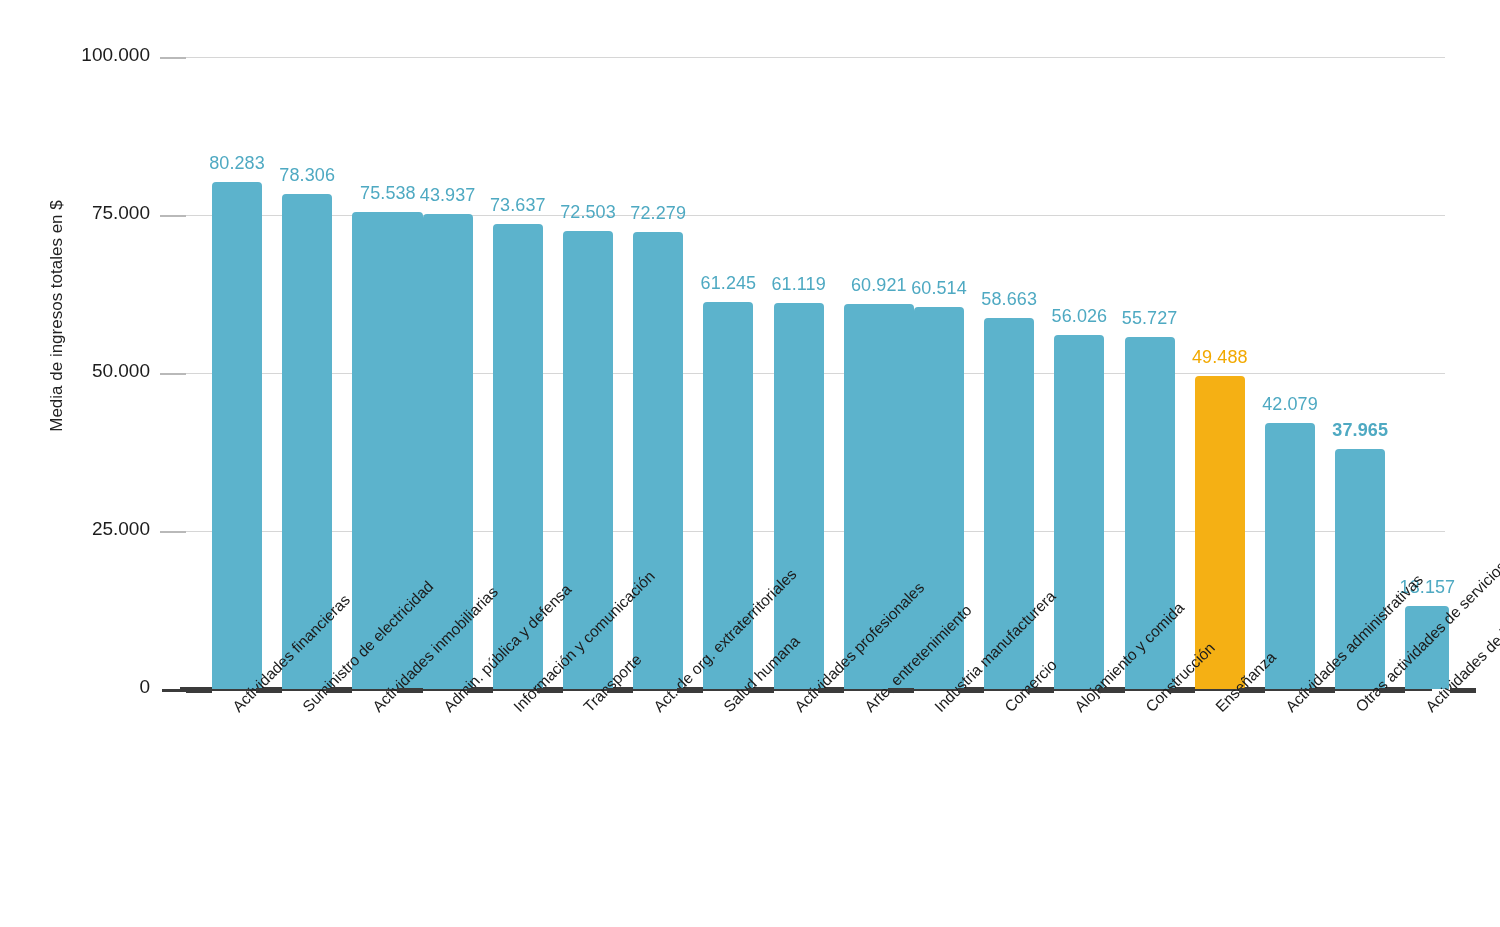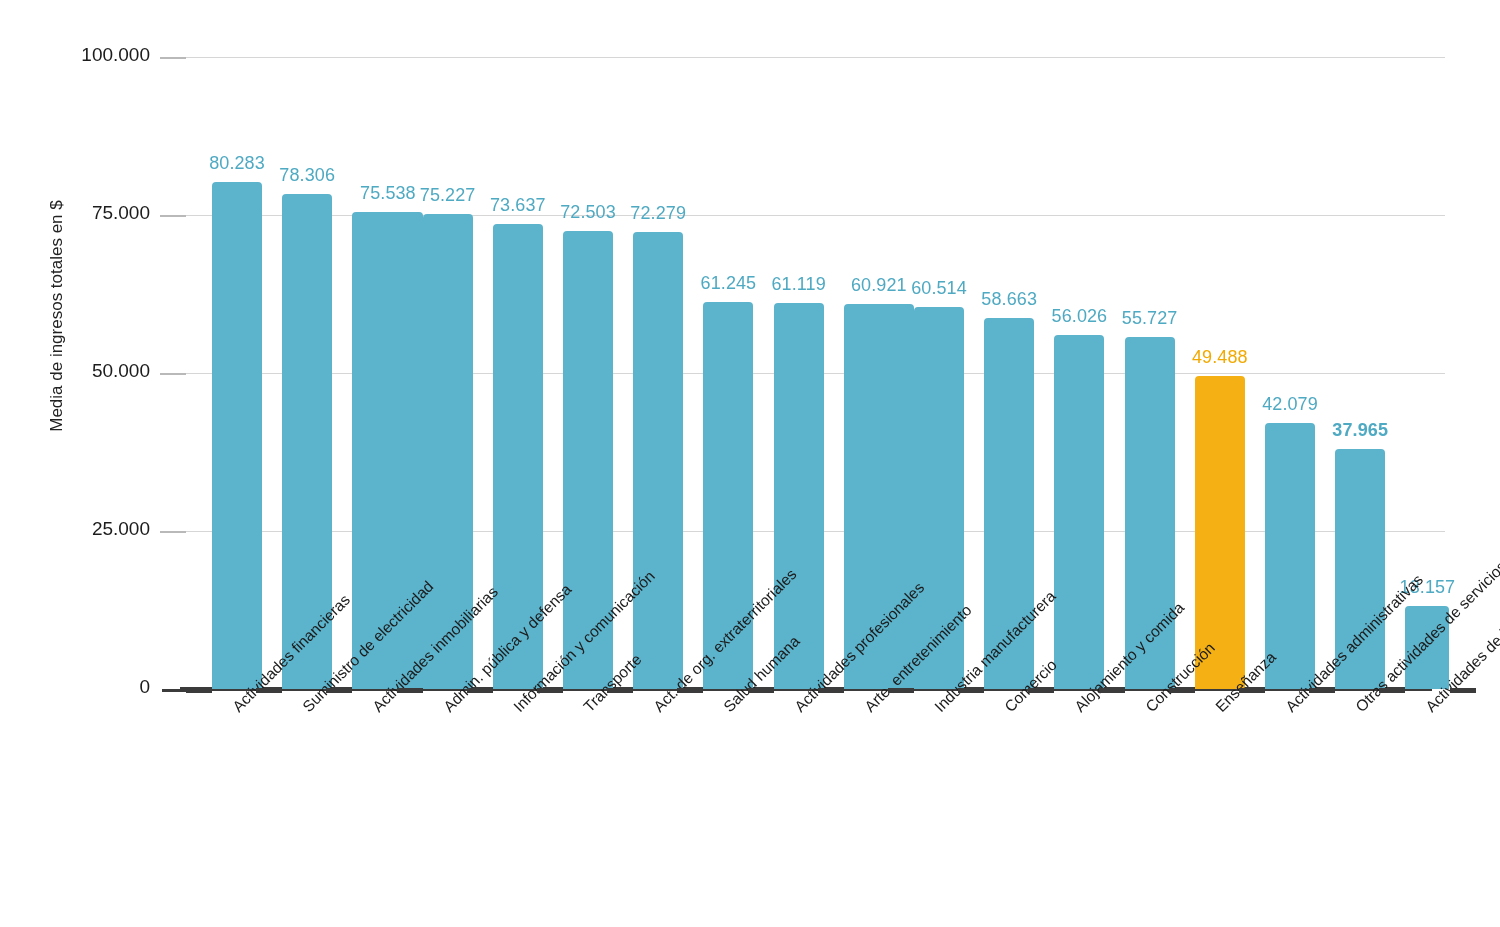--- a/index.html
+++ b/index.html
@@ -160,21 +160,21 @@
       <div class="bar-group" style="left: 282.2px; width: 50px; height: 495px;">
         <div class="bar" style="height: 100%;"></div>
         <div class="bar-value" style="bottom: calc(100% + 8px);">78.306</div>
       </div>
       <div class="bar-group" style="left: 352.4px; width: 71px; height: 477px;">
         <div class="bar" style="height: 100%;"></div>
         <div class="bar-value" style="bottom: calc(100% + 8px);">75.538</div>
       </div>
       <div class="bar-group" style="left: 422.6px; width: 50px; height: 475px;">
         <div class="bar" style="height: 100%;"></div>
-        <div class="bar-value" style="bottom: calc(100% + 8px);">75.227</div>
+        <div class="bar-value" style="bottom: calc(100% + 8px);">43.937</div>
       </div>
       <div class="bar-group" style="left: 492.8px; width: 50px; height: 465px;">
         <div class="bar" style="height: 100%;"></div>
         <div class="bar-value" style="bottom: calc(100% + 8px);">73.637</div>
       </div>
       <div class="bar-group" style="left: 563px; width: 50px; height: 458px; text-align: right;">
         <div class="bar" style="height: 100%;"></div>
         <div class="bar-value" style="bottom: calc(100% + 8px);">72.503</div>
       </div>
       <div class="bar-group" style="left: 633.2px; width: 50px; height: 457px;">

